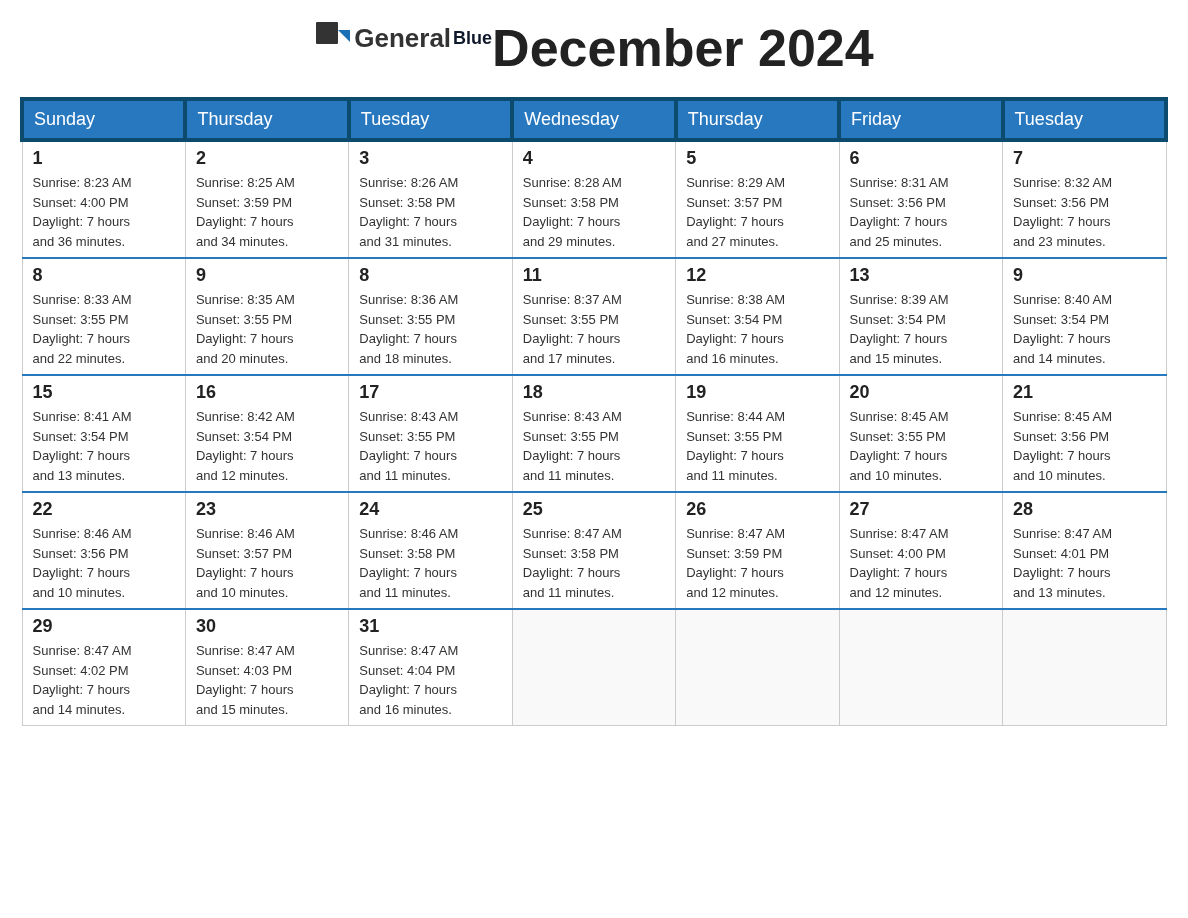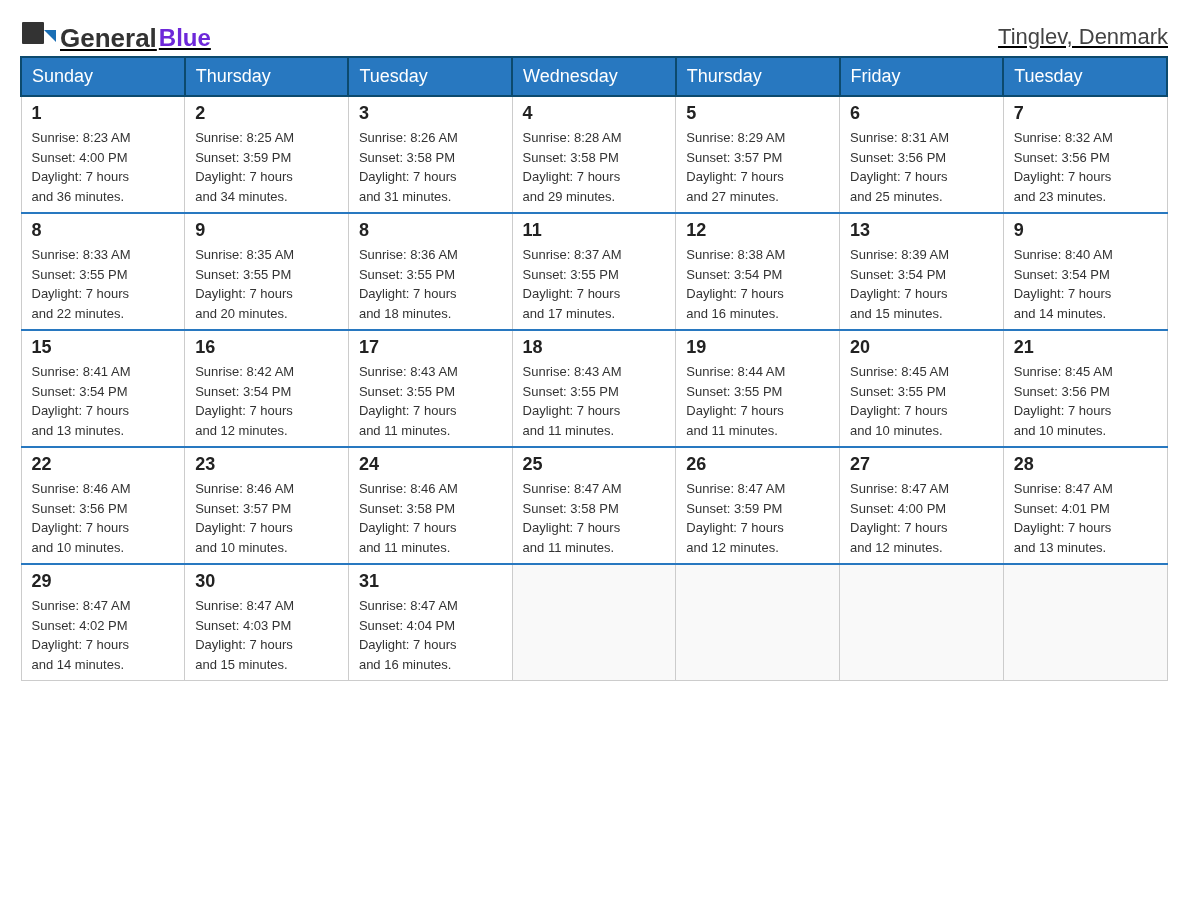--- a/index.html
+++ b/index.html
@@ -5,23 +5,23 @@
     * { box-sizing: border-box; margin: 0; padding: 0; }
     body {
       background: #fff;
       font-family: Arial, sans-serif;
       padding: 20px;
       width: 1188px;
       min-height: 918px;
     }
     .header {
       display: flex;
-      justify-content: space-between;
+      justify-content: center;
       align-items: flex-start;
-      text-decoration: underline;
+      margin-bottom: 20px;
     }
     .logo {
       display: flex;
       flex-direction: column;
       align-items: flex-start;
     }
     .logo-general {
       display: flex;
       align-items: center;
     }
@@ -47,21 +47,21 @@
       border-collapse: collapse;
       border: 1px solid #aaa;
     }
     .calendar th {
       background-color: #2878c0;
       color: #fff;
       font-size: 18px;
       font-weight: normal;
       padding: 8px 10px;
       text-align: left;
-      border: 2px solid #0c4a6e;
+      border: 4px solid #0c4a6e;
     }
     .calendar td {
       vertical-align: top;
       padding: 6px 10px;
       border: 1px solid #ccc;
       width: 14.28%;
       min-height: 100px;
     }
     .day-number {
       font-size: 18px;
@@ -85,25 +85,25 @@
 <body>
 
 <div class="header">
   <div class="logo">
     <div class="logo-general">
       <svg width="36" height="36" viewBox="0 0 36 36" class="logo-svg">
         <rect x="2" y="2" width="22" height="22" fill="#333" rx="1"></rect>
         <polygon points="24,10 36,10 36,22" fill="#1a6fb5"></polygon>
       </svg>
       <span style="font-size:26px;font-weight:bold;color:#333;">General</span>
-      <span style="font-size:24px;font-weight:bold;color:#6d28d9;margin-left:2px;">Blue</span>
+      <span style="font-size:18px;font-weight:bold;color:#0f172a;margin-left:2px;">Blue</span>
     </div>
   </div>
   <div class="title-section">
-    <div class="location">Tinglev, Denmark</div>
+    <div class="month-title">December 2024</div>
   </div>
 </div>
 
 <table class="calendar">
   <thead>
     <tr>
     <th>Sunday</th>
         <th>Thursday</th>
         <th>Tuesday</th>
         <th>Wednesday</th>

